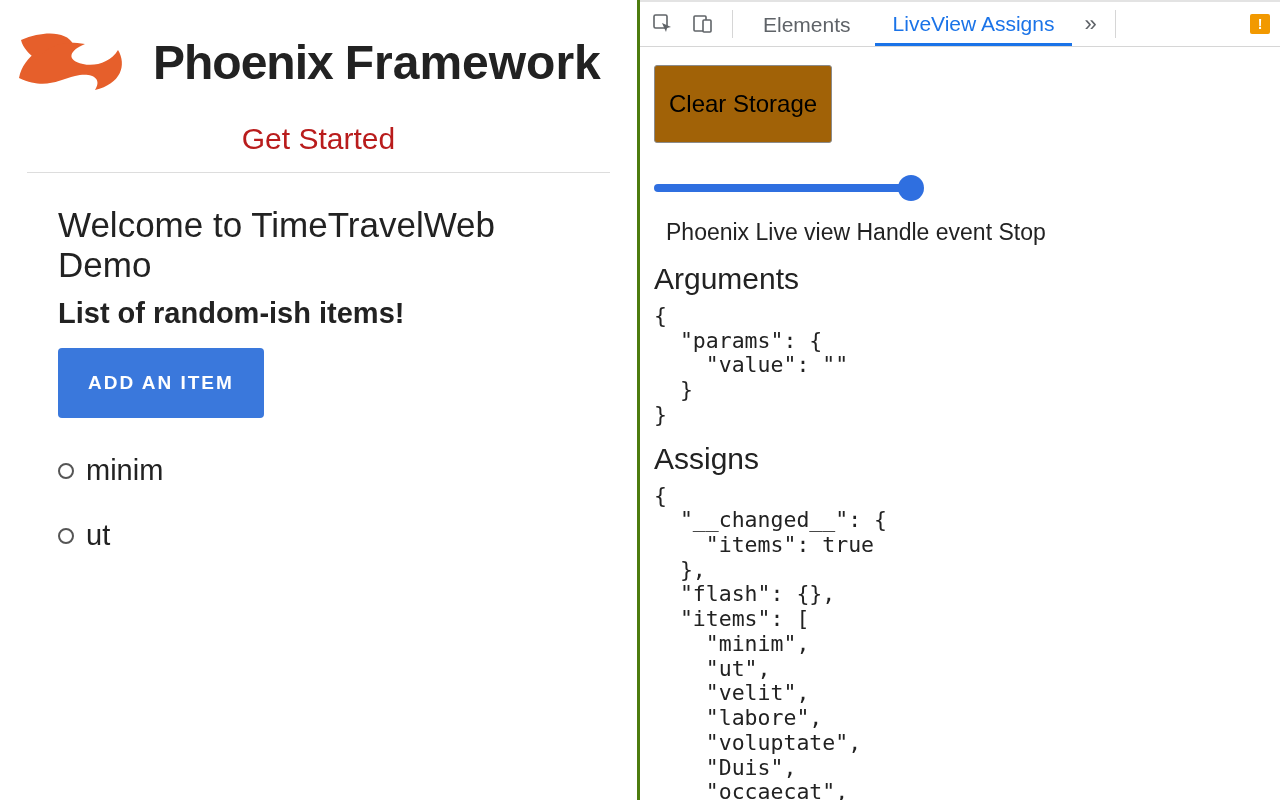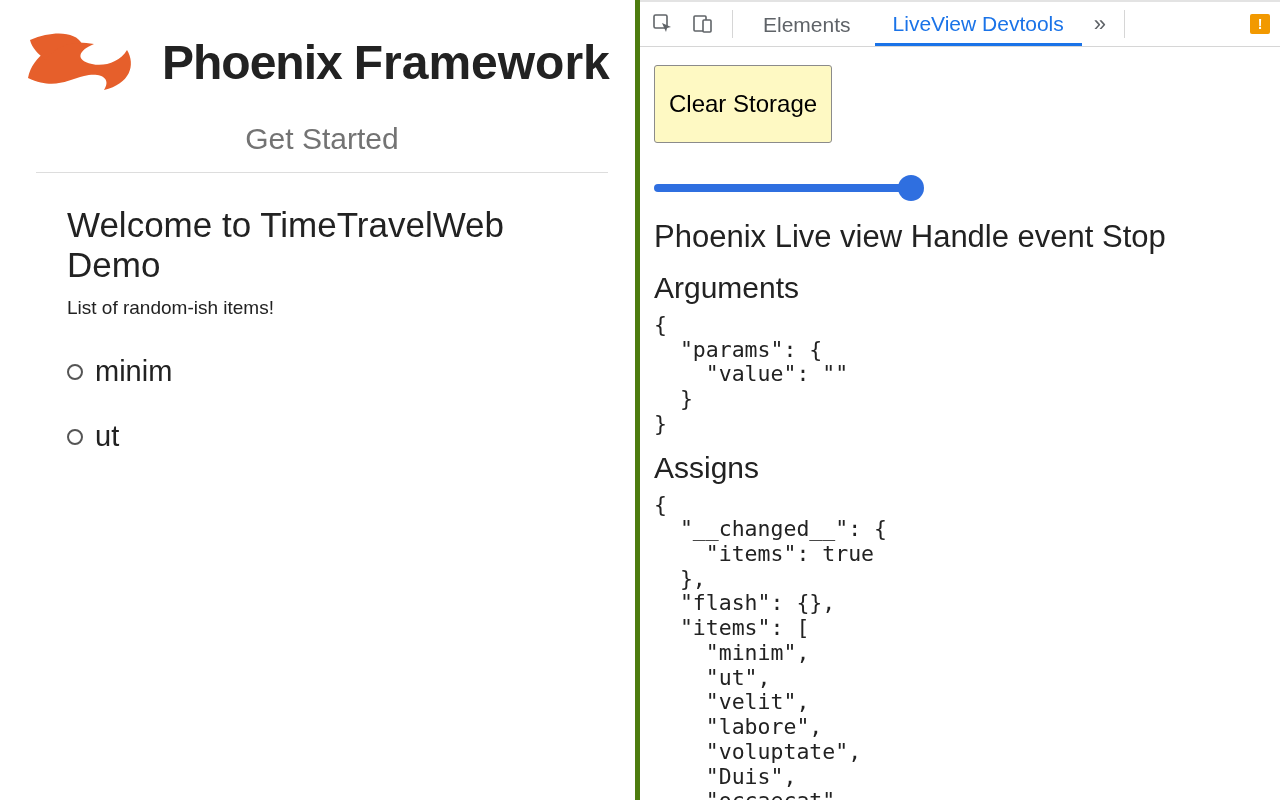--- a/index.html
+++ b/index.html
@@ -1,51 +1,51 @@
 <!DOCTYPE html>
 <html><head>
 <meta charset="utf-8">
 <style>
   * { box-sizing: border-box; }
   html, body { margin:0; padding:0; font-family: -apple-system, BlinkMacSystemFont, "Segoe UI", Helvetica, Arial, sans-serif; color:#222; background:#fff; }
   .root { display:flex; width:1280px; height:800px; overflow:hidden; }
   
-  .page { width:640px; border-right:5px solid #4d7c0f; overflow:hidden;padding-left:9px; }
+  .page { width:640px; border-right:3px solid #4d7c0f; overflow:hidden; }
   .header { padding:20px 15px 0 15px; }
   .brand { display:flex; align-items:center; gap:18px; }
   .brand-name { font-size:48px; display:flex; gap:12px; }
   .brand-name strong { font-weight:700; letter-spacing:-1px; }
   .brand-name span { font-weight:700;text-align:right; }
   .get-started { text-align:center; margin:18px 0 16px; }
-  .get-started a { color:#737373; font-size:30px; font-weight:300; text-decoration:none; }
+  .get-started a { color:#b91c1c; font-size:30px; font-weight:300; text-decoration:none; }
   .divider { border:0; border-top:1px solid #ddd; margin:0 12px; }
   .content { padding:32px 58px 0 58px; }
   .subtitle { font-size:35px; margin:0 0 12px 0; font-weight:400; }
-  .p { font-size:19px; margin:0 0 18px 0; font-weight:400; }
+  .p { font-size:29px; margin:0 0 18px 0; font-weight:700; }
   .btn { display:inline-block; background:#3a78dc; color:#fff; border:none; font-weight:700; letter-spacing:2px; font-size:19px; padding:24px 30px; border-radius:4px; cursor:pointer; text-transform:uppercase; }
   .btn-row { margin-bottom:20px; }
   ul.items { list-style:none; padding:0; margin:20px 0 0 0; }
   ul.items li { display:flex; align-items:center; gap:12px; font-size:29px; padding:16px 0; }
   ul.items li .bullet { width:16px; height:16px; border:2px solid #555; border-radius:50%; flex:0 0 auto; }
   
   .devtools { width:640px; display:flex; flex-direction:column; border-top:2px solid #e3e3e3; }
   .dt-tabs { display:flex; align-items:center; height:56px; border-bottom:1px solid #d6d6d6; padding:0 10px 0 6px; font-size:21px; color:#5f6368; gap:6px; }
   .dt-iconbtn { width:34px; height:34px; display:flex; align-items:center; justify-content:center; color:#606468; }
   .dt-vsep { width:1px; height:28px; background:#d6d6d6; margin:0 6px; }
   .dt-tab { padding:10px 18px 8px; cursor:pointer; }
   .dt-tab.active { color:#1a73e8; border-bottom:3px solid #1a73e8; padding-bottom:7px; }
   .dt-warn { margin-left:auto; width:20px; height:20px; background:#f29900; border-radius:2px; position:relative; }
   .dt-warn::after { content:"!"; position:absolute; inset:0; display:flex; align-items:center; justify-content:center; color:#fff; font-weight:700; font-size:14px; }
   .dt-chevrons { font-size:22px; color:#5f6368; padding:0 6px; }
   .dt-body { padding:18px 14px 0 14px; font-size:22px; }
-  .clear-btn { font-size:24px; padding:24px 14px; background:#fef9c3; border:1px solid #8b8b8b; border-radius:3px; cursor:pointer; }
+  .clear-btn { font-size:24px; padding:24px 14px; background:#a16207; border:1px solid #8b8b8b; border-radius:3px; cursor:pointer; }
   .slider-wrap { position:relative; margin:34px 0 20px 0; width:258px; height:22px; }
   .slider-track { position:absolute; left:0; right:0; top:50%; height:8px; background:#2f6fe0; border-radius:4px; transform:translateY(-50%); }
   .slider-thumb { position:absolute; right:-12px; top:50%; width:26px; height:26px; background:#2f6fe0; border-radius:50%; transform:translateY(-50%); }
-  .event-name { font-size:31px; margin:8px 0 16px; }
+  .event-name { font-size:23px; margin:8px 12px 16px; }
   h3.sect { font-size:30px; font-weight:400; margin:8px 0 8px; }
   pre.code { font-family: ui-monospace, SFMono-Regular, Menlo, Consolas, monospace; font-size:21.5px; line-height:1.15; margin:0 0 14px 0; white-space:pre; }
 </style>
 </head>
 <body>
 
 <div class="root">
 
   <div class="page">
     <div class="header">
@@ -64,20 +64,21 @@
       <div class="get-started">
         <a href="#">Get Started</a>
       </div>
       <hr class="divider">
     </div>
 
     <div class="content">
       <p class="subtitle">Welcome to TimeTravelWeb Demo</p>
       <p class="p">List of random-ish items!</p>
 
+      <div class="btn-row"><button class="btn">Add an Item</button></div>
 
       <ul class="items">
         <li>
           <span class="bullet"></span>
           <span>minim</span>
         </li>
         <li>
           <span class="bullet"></span>
           <span>ut</span>
         </li>
@@ -94,21 +95,21 @@
         </svg>
       </div>
       <div class="dt-iconbtn">
         <svg width="22" height="22" viewBox="0 0 22 22" fill="none" stroke="#606468" stroke-width="1.6">
           <rect x="2" y="3" width="12" height="15" rx="1"></rect>
           <rect x="11" y="7" width="8" height="12" rx="1" fill="#fff"></rect>
         </svg>
       </div>
       <div class="dt-vsep"></div>
       <div class="dt-tab">Elements</div>
-      <div class="dt-tab active">LiveView Devtools</div>
+      <div class="dt-tab active">LiveView Assigns</div>
       <div class="dt-chevrons">»</div>
       <div class="dt-vsep"></div>
       <div class="dt-warn"></div>
     </div>
 
     <div class="dt-body">
       <button class="clear-btn">Clear Storage</button>
 
       <div class="slider-wrap">
         <div class="slider-track"></div>

